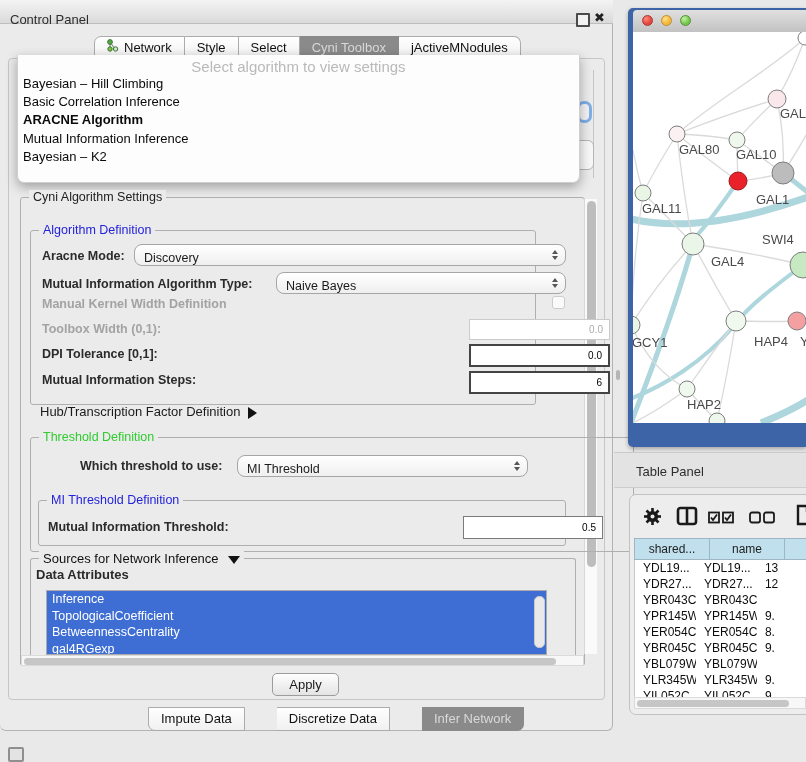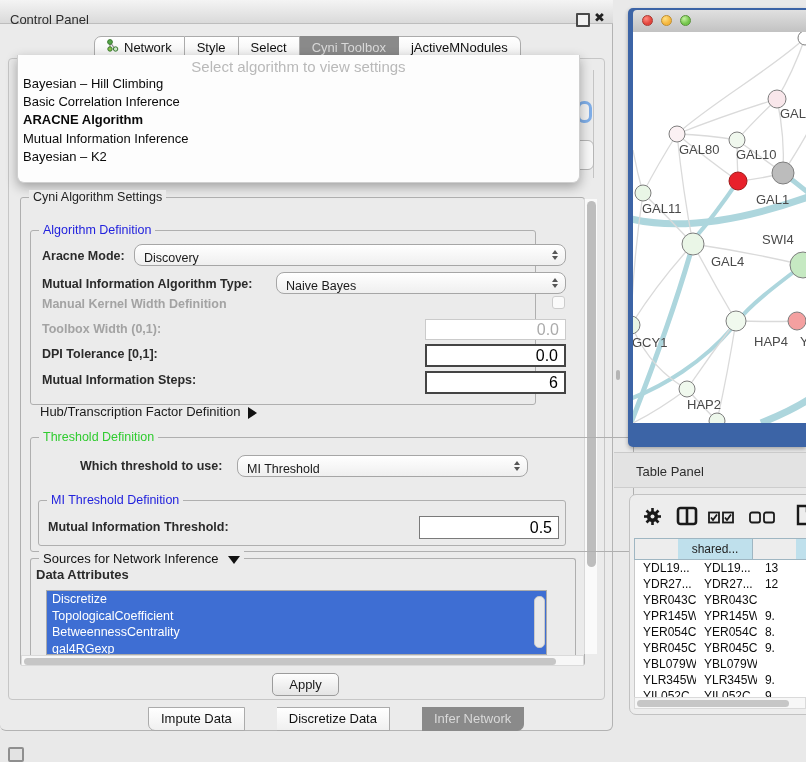--- a/index.html
+++ b/index.html
@@ -57,22 +57,22 @@
   .grp-ttl{position:absolute;top:-8px;left:8px;background:#EBEBEB;padding:0 4px;
     font-size:12.5px;white-space:nowrap;}
   .lbl{font-size:12.5px;font-weight:bold;color:#2b2b2b;white-space:nowrap;}
   .lbl.dis{color:#A3A3A3;}
   .combo{background:linear-gradient(#FFFFFF,#EFEFEF);border:1px solid #A6A6A6;border-radius:8px;
     font-size:12.5px;display:flex;align-items:flex-end;padding:0 20px 0 9px;box-sizing:border-box;}
   .spin{position:absolute;right:7px;top:50%;transform:translateY(-50%);display:flex;flex-direction:column;gap:2px;}
   .spin i{display:block;width:0;height:0;border-left:3.5px solid transparent;border-right:3.5px solid transparent;}
   .spin i.up{border-bottom:4px solid #555;}
   .spin i.dn{border-top:4px solid #555;}
-  .tf{background:#fff;border:1px solid #B5B5B5;font-size:16px;display:flex;align-items:center;
-    justify-content:flex-end;padding:4px 6px;box-sizing:border-box;color:#000;}
+  .tf{background:#fff;border:1px solid #B5B5B5;font-size:10px;display:flex;align-items:center;
+    justify-content:flex-end;padding:4px 6px;box-sizing:border-box;color:#000;margin-left:44px;}
   .tf.dark{border:2px solid #444;}
   .tf.dis{border-color:#CBCBCB;color:#ABABAB;}
   .chk{width:13px;height:13px;border:1px solid #CCC;border-radius:3px;background:#FAFAFA;box-sizing:border-box;}
   .tri-r{display:inline-block;width:0;height:0;border-top:6px solid transparent;border-bottom:6px solid transparent;border-left:9px solid #111;vertical-align:middle;margin-left:8px;}
   .tri-d{display:inline-block;width:0;height:0;border-left:6px solid transparent;border-right:6px solid transparent;border-top:8px solid #111;vertical-align:middle;margin-left:6px;}
 
   
   .vsb{background:#FAFAFA;border-left:1px solid #D8D8D8;box-sizing:border-box;}
   .vsb .thumb{position:absolute;left:2px;width:9px;border-radius:5px;background:#BDBDBD;}
   .hsb{background:#F7F7F7;border:1px solid #DADADA;box-sizing:border-box;}
@@ -103,21 +103,21 @@
 
   
   #tp-bar{left:614px;top:452px;width:192px;height:36px;background:#E3E3E3;
     border-top:1px solid #CACACA;border-bottom:1px solid #CDCDCD;box-sizing:border-box;}
   #tp-title{left:636px;top:464px;font-size:13px;color:#2d2d2d;}
   #tp-box{left:629px;top:494px;width:190px;height:221px;background:#EDEDED;
     border:1px solid #C2C2C2;border-radius:7px;box-sizing:border-box;}
   .tbi{position:absolute;top:505px;}
   #tbl-header{left:634px;top:538px;height:22px;display:flex;border:1px solid #9FB6C2;box-sizing:border-box;}
   .th{background:#BFE0EC;border-right:1px solid #9FB6C2;font-size:12px;color:#222;
-    display:flex;align-items:center;justify-content:center;box-sizing:border-box;overflow:hidden;margin-left:43px;}
+    display:flex;align-items:center;justify-content:center;box-sizing:border-box;overflow:hidden;}
   #tbl-rows{left:634px;top:560px;width:172px;height:137px;background:#fff;overflow:hidden;
     border-left:1px solid #C9C9C9;box-sizing:border-box;}
   .tr{display:flex;height:16px;line-height:16px;font-size:12px;color:#0d0d0d;}
   .td{overflow:hidden;white-space:nowrap;box-sizing:border-box;padding-left:8px;}
   #tbl-hsb{left:634px;top:697px;width:172px;height:12px;}
   #tbl-hsb .thumb{left:2px;width:152px;}
 
   #splitter-tick{left:616px;top:370px;width:4px;height:10px;background:#B5B5B5;border-radius:2px;}
 
   svg text{font-family:"Liberation Sans","DejaVu Sans",sans-serif;}
@@ -227,21 +227,21 @@
   <span class="grp-ttl" style="color:#2222DD;">MI Threshold Definition</span>
 </div>
 <div class="abs lbl" style="left:48px;top:520px;">Mutual Information Threshold:</div>
 <div class="abs tf" style="left:419px;top:516px;width:140px;height:23px;border-color:#7A7A7A;">0.5</div>
 
 <div class="abs grp" style="left:30px;top:558px;width:546px;height:100px;border-bottom:none;border-radius:3px 3px 0 0;">
   <span class="grp-ttl" style="color:#111;font-size:13px;"><span>Sources for Network Inference</span> <span class="tri-d"></span></span>
 </div>
 <div class="abs lbl" style="left:36px;top:567px;font-size:13px;">Data Attributes</div>
 <div id="attr-list" class="abs">
-    <div class="attr-item" style="background: rgb(62, 110, 211);">Discretize</div>
+    <div class="attr-item" style="background: rgb(62, 110, 211);">Inference</div>
     <div class="attr-item" style="background: rgb(62, 110, 211);">TopologicalCoefficient</div>
     <div class="attr-item" style="background: rgb(62, 110, 211);">BetweennessCentrality</div>
     <div class="attr-item" style="background: rgb(62, 110, 211);">gal4RGexp</div>
   </div>
 <div id="attr-vsb" class="abs vsb" style="border:none;">
   <div class="thumb"></div>
 </div>
 <div class="abs hsb" style="left:21px;top:655px;width:563px;height:11px;">
   <div class="thumb" style="left:2px;width:532px;"></div>
 </div>

